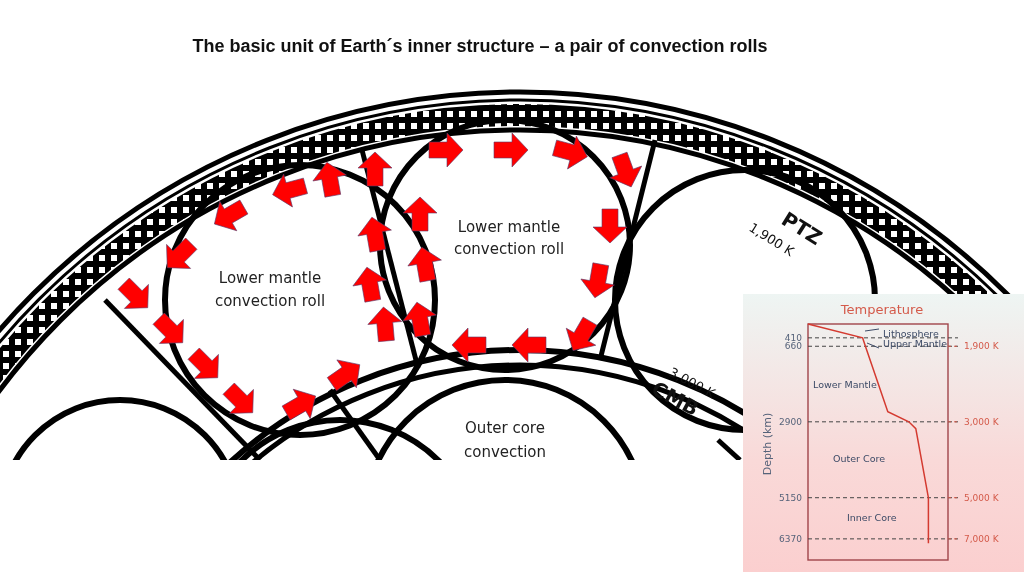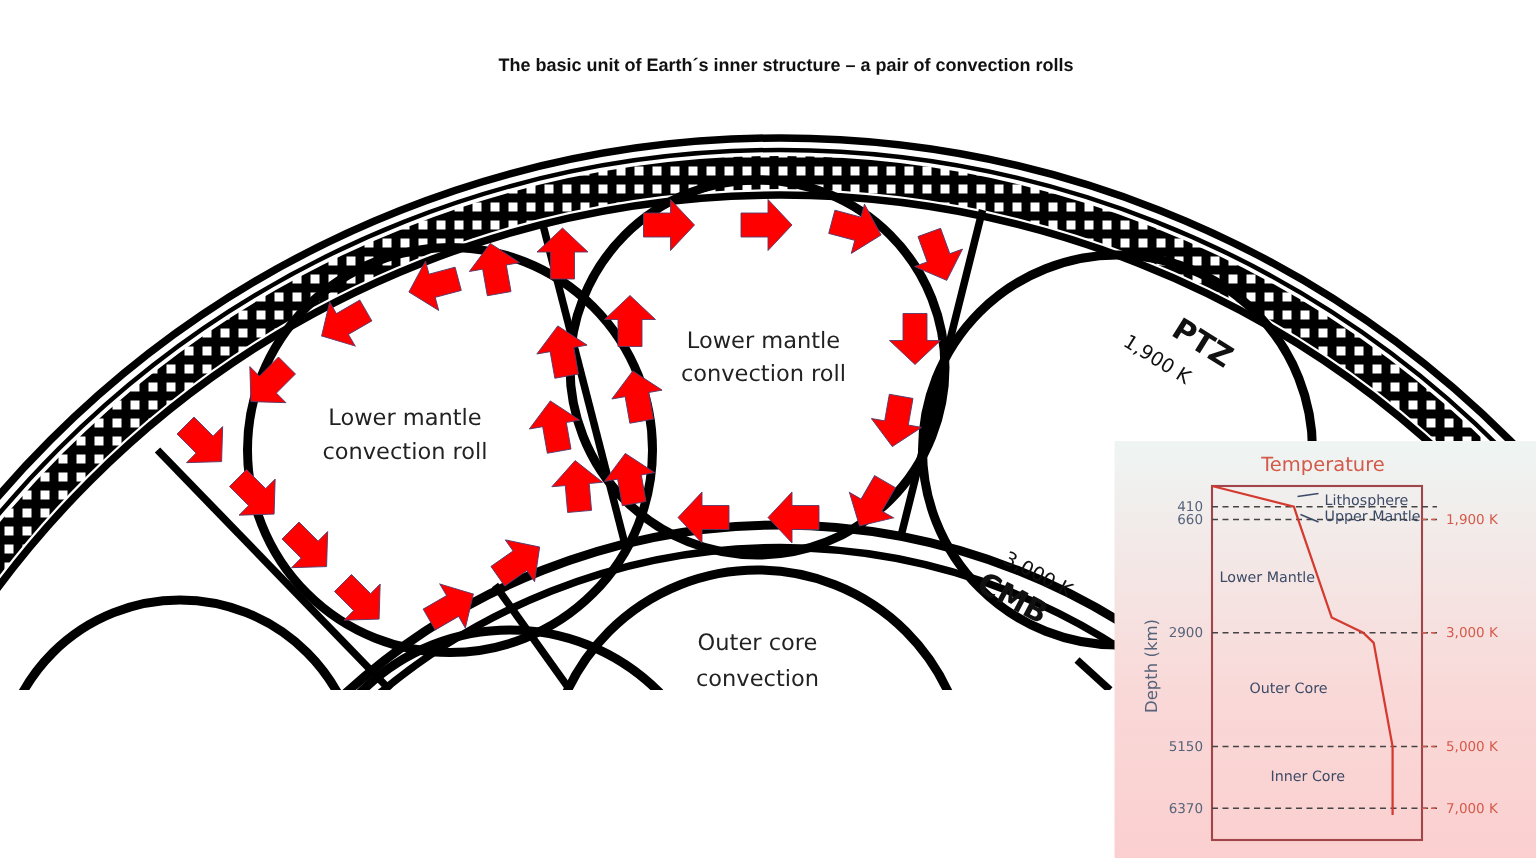--- a/index.html
+++ b/index.html
@@ -1,17 +1,17 @@
 <!DOCTYPE html>
 <html><head>
 <meta charset="utf-8">
 <style>
   html,body{margin:0;padding:0;}
   body{width:1024px;height:576px;position:relative;background:#fff;overflow:hidden;font-family:"Liberation Sans",sans-serif;}
-  #title{position:absolute;left:0;width:960px;top:36px;text-align:center;font-weight:bold;font-size:12px;color:#111;padding-left:44px;}
+  #title{position:absolute;left:0;width:960px;top:36px;text-align:center;font-weight:bold;font-size:18px;color:#111;}
   svg#diagram{position:absolute;left:0;top:0;}
   .lbl{font-family:"DejaVu Sans",sans-serif;font-size:15px;fill:#222;}
   .blbl{font-family:"DejaVu Sans",sans-serif;font-weight:bold;font-size:20px;fill:#111;}
   .slbl{font-family:"DejaVu Sans",sans-serif;font-size:13px;fill:#111;}
   #panel{position:absolute;left:743px;top:294px;width:281px;height:278px;background:linear-gradient(#eef5f3,#f9d9d8 60%,#fbcfcf);}
   svg#chart{position:absolute;left:0;top:0;}
   .ctitle{font-family:"DejaVu Sans",sans-serif;font-size:13px;fill:#d45a4a;}
   .dtick{font-family:"DejaVu Sans",sans-serif;font-size:9px;fill:#56637a;}
   .ttick{font-family:"DejaVu Sans",sans-serif;font-size:9px;fill:#d45a4a;}
   .layer{font-family:"DejaVu Sans",sans-serif;font-size:9.5px;fill:#3c4a66;}

